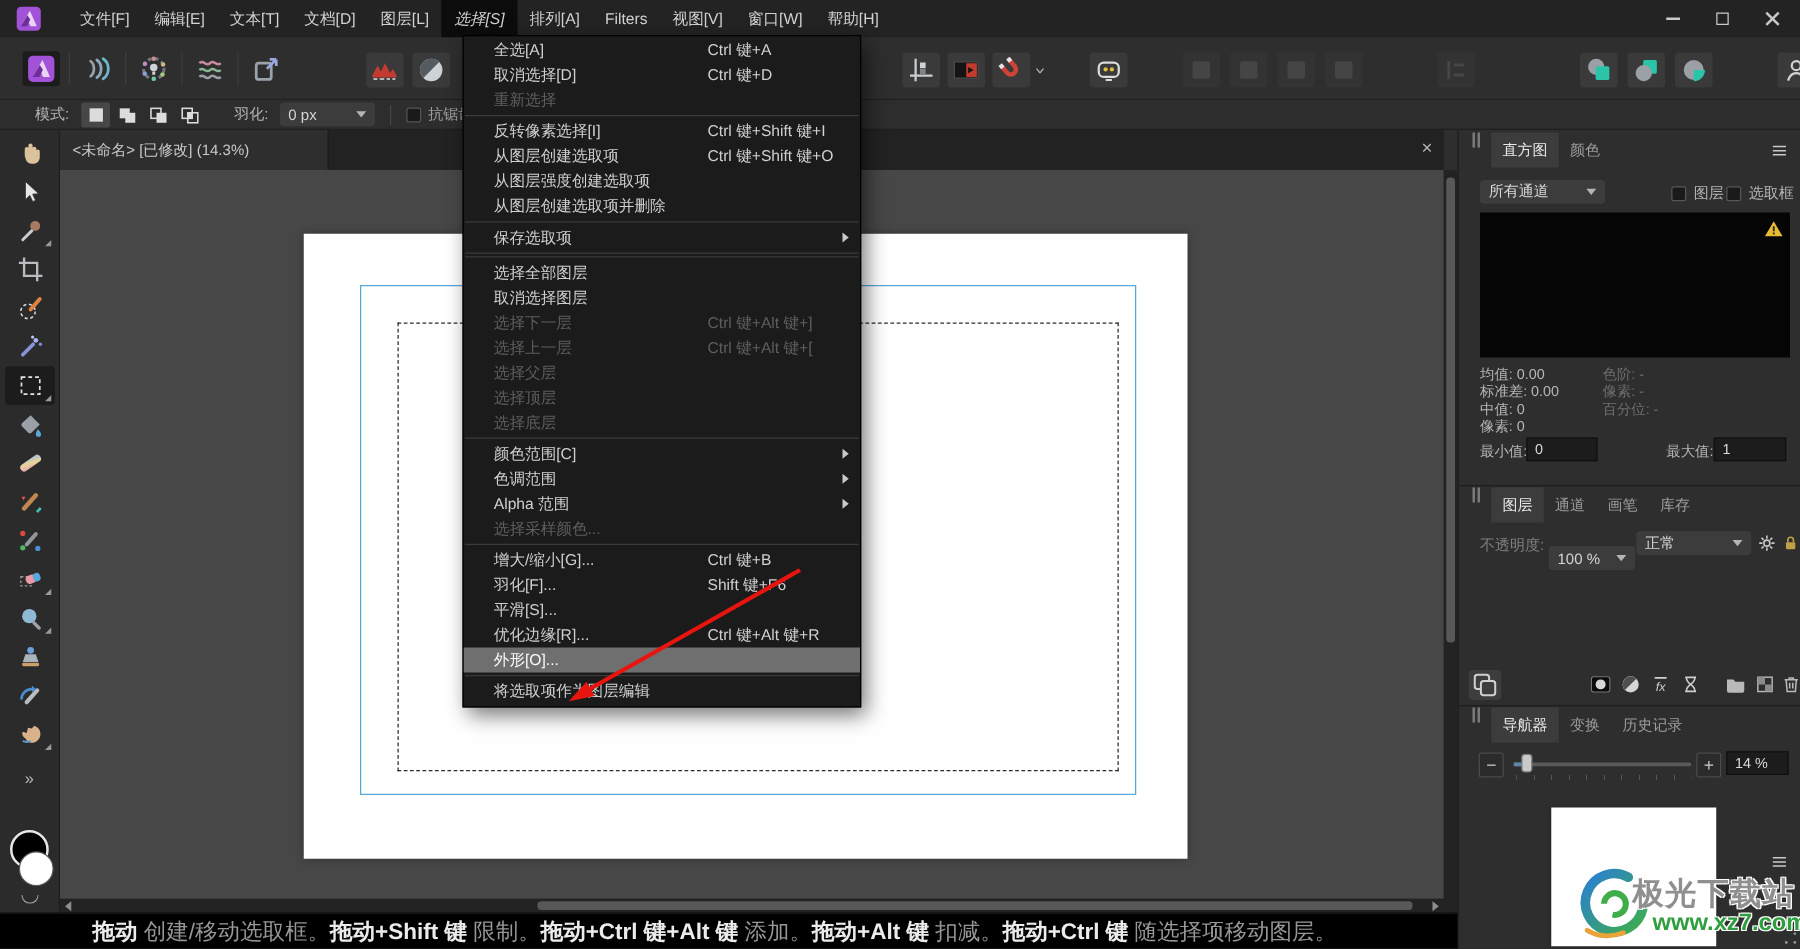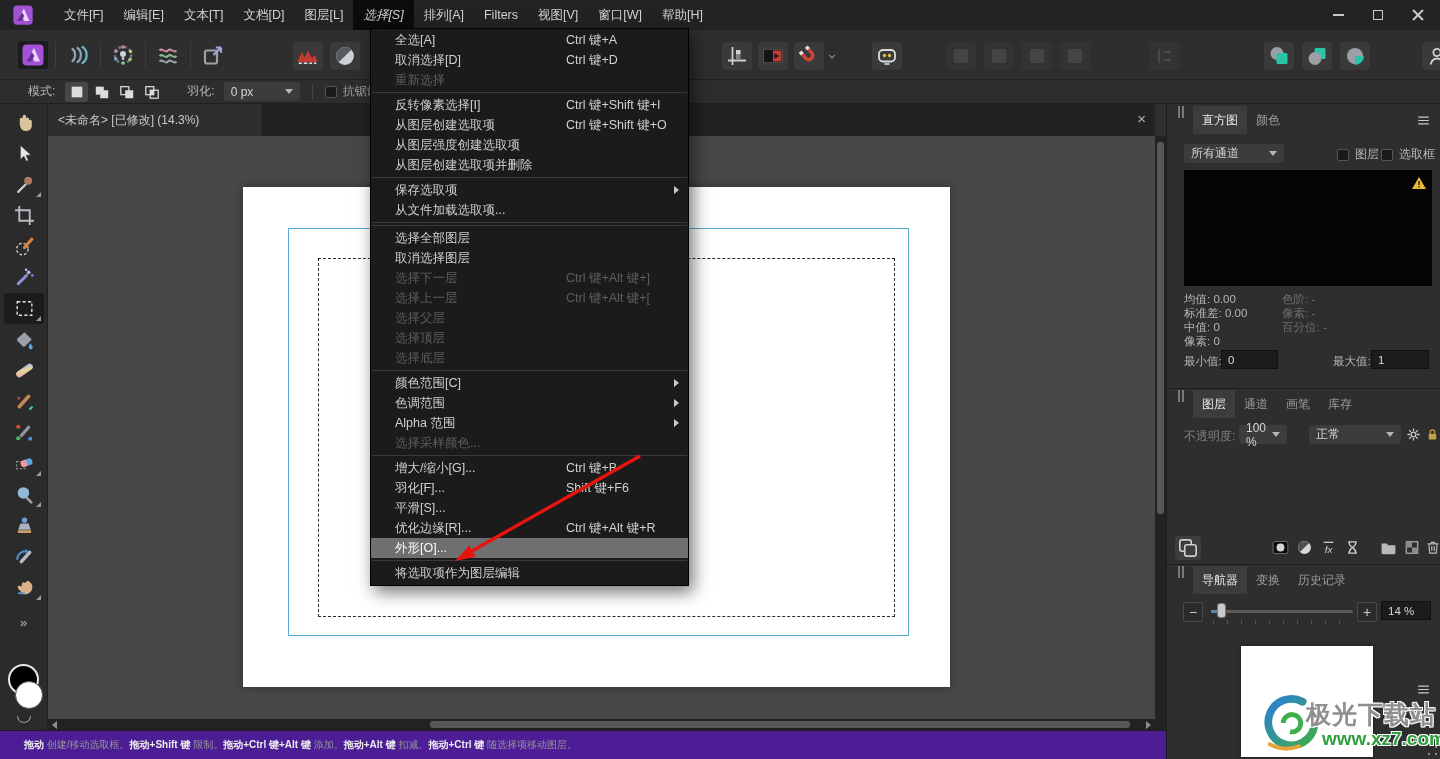--- a/index.html
+++ b/index.html
@@ -106,21 +106,21 @@
   
   #select-menu{position:absolute;left:370px;top:28px;width:319px;background:#1b1b1b;border:1px solid #000;box-shadow:4px 6px 16px rgba(0,0,0,.55);z-index:50;padding:1px 0 2px 0;}
   .mi{position:relative;height:20px;display:flex;align-items:center;padding-left:24px;font-size:12.5px;color:#d0d0d0;white-space:nowrap;}
   .mi .sc{position:absolute;left:195px;}
   .mi.dis{color:#5e5e5e;}
   .mi.hl{background:#6f6f6f;color:#fafafa;}
   .mi .sub{position:absolute;right:9px;top:6px;width:0;height:0;border-top:4px solid transparent;border-bottom:4px solid transparent;border-left:5px solid #c9c9c9;}
   .msep{height:1px;background:#3a3a3a;margin:2px 1px;}
 
   
-  #statusbar{position:absolute;left:0;top:730px;width:1166px;height:29px;background:#4c1d95;border-top:1px solid #1b1b1b;line-height:28px;padding-left:24px;font-size:10px;color:#969696;white-space:nowrap;overflow:hidden;}
+  #statusbar{position:absolute;left:0;top:730px;width:1166px;height:29px;background:#000000;border-top:1px solid #1b1b1b;line-height:28px;padding-left:74px;font-size:18px;color:#969696;white-space:nowrap;overflow:hidden;}
   .sb-b{color:#ebebeb;font-weight:bold;}
 
   
   #arrow-overlay{position:absolute;left:0;top:0;width:1440px;height:759px;z-index:60;pointer-events:none;}
   #watermark{position:absolute;left:1262px;top:692px;width:178px;height:66px;z-index:70;}
   #wm-swirl{position:absolute;left:0;top:2px;width:58px;height:58px;}
   #wm1{position:absolute;left:44px;top:6px;font-size:25px;font-weight:bold;color:#8f8f8f;letter-spacing:1px;white-space:nowrap;
        text-shadow:-1px -1px 0 #fff,1px -1px 0 #fff,-1px 1px 0 #fff,1px 1px 0 #fff;}
   #wm2{position:absolute;left:60px;top:36px;font-size:19px;font-weight:bold;color:#2f9e3f;white-space:nowrap;
        text-shadow:-1px -1px 0 #fff,1px -1px 0 #fff,-1px 1px 0 #fff,1px 1px 0 #fff;}
@@ -575,21 +575,21 @@
           <div class="ptab">画笔</div>
           <div class="ptab">库存</div>
         </div>
       <span class="ham icon-btn" style="top:292px">
           <svg viewBox="0 0 20 20" width="100%" height="100%">
             <path d="M3 5.5h14M3 10h14M3 14.5h14" stroke="#c9c9c9" stroke-width="1.6"></path>
           </svg>
         </span>
     </div>
     <span class="abs" style="left:17px;top:324px;color:#7f7f7f">不透明度:</span>
-    <div class="dropdown abs" style="left:72px;top:321px;width:48px">
+    <div class="dropdown abs" style="left:72px;top:333px;width:69px">
       <span>100 %</span>
       <span class="caret"></span>
     </div>
     <div class="dropdown abs" style="left:142px;top:321px;width:92px">
       <span>正常</span>
       <span class="caret"></span>
     </div>
     <span class="icon-btn abs" style="left:238px;top:322px;width:17px;height:17px">
         <svg viewBox="0 0 20 20" width="100%" height="100%">
           <circle cx="10" cy="10" r="2.8" fill="none" stroke="#c9c9c9" stroke-width="1.5"></circle>
@@ -702,23 +702,20 @@
       <div class="mi">
         <span>从图层强度创建选取项</span>
       </div>
       <div class="mi">
         <span>从图层创建选取项并删除</span>
       </div>
       <div class="msep"></div>
       <div class="mi">
         <span>保存选取项</span>
         <span class="sub"></span>
-      </div>
-      <div class="mi">
-        <span>从文件加载选取项...</span>
       </div>
       <div class="msep"></div>
       <div class="msep"></div>
       <div class="mi">
         <span>选择全部图层</span>
       </div>
       <div class="mi">
         <span>取消选择图层</span>
       </div>
       <div class="mi dis">

